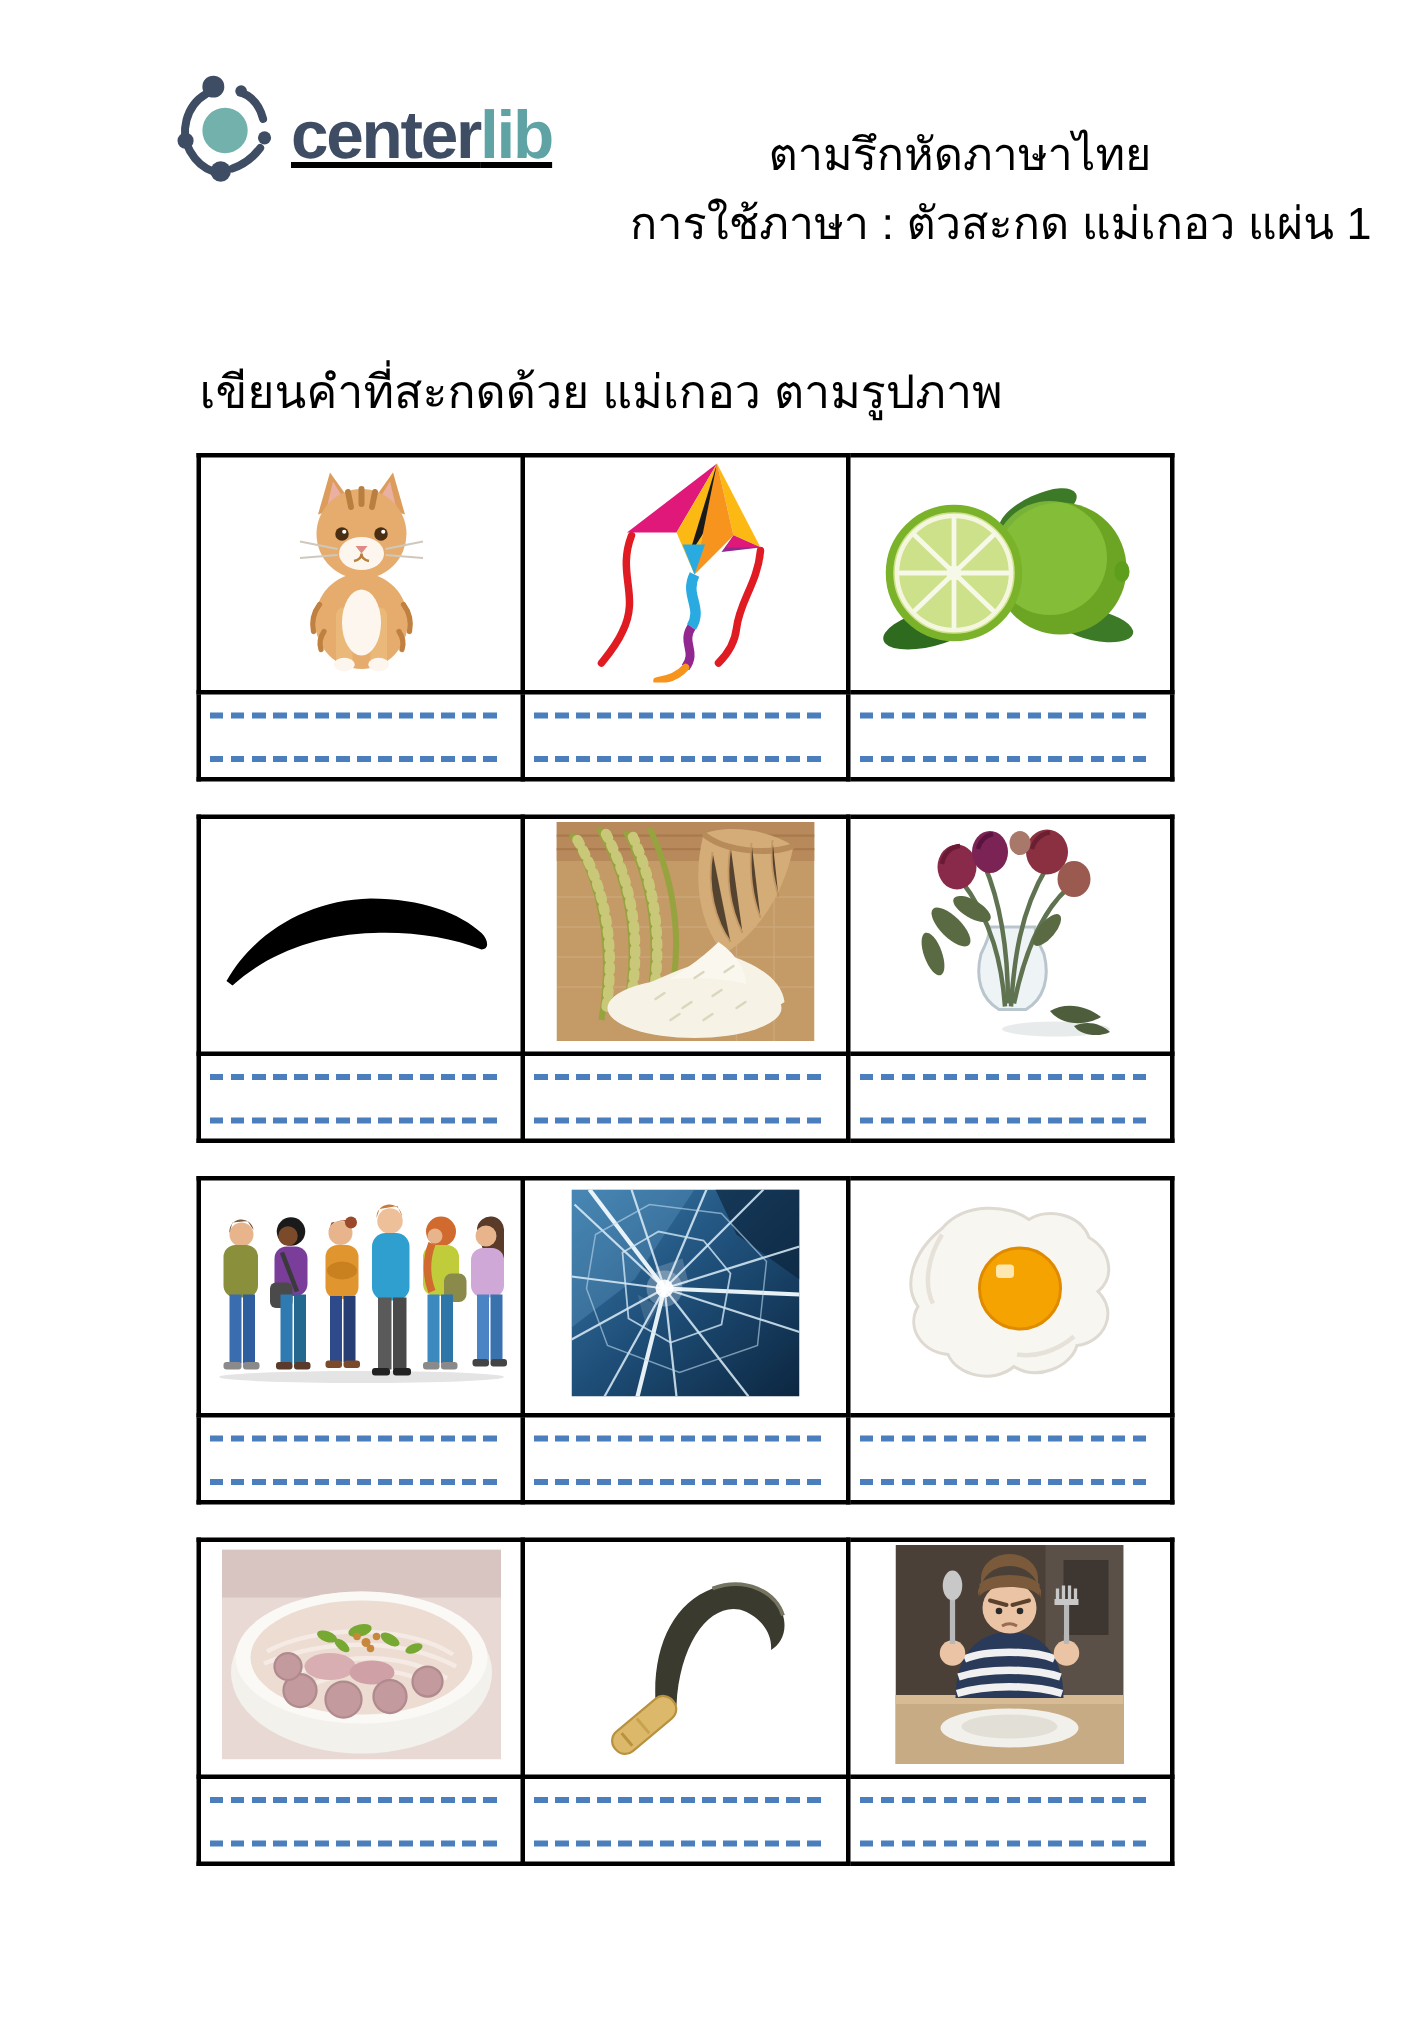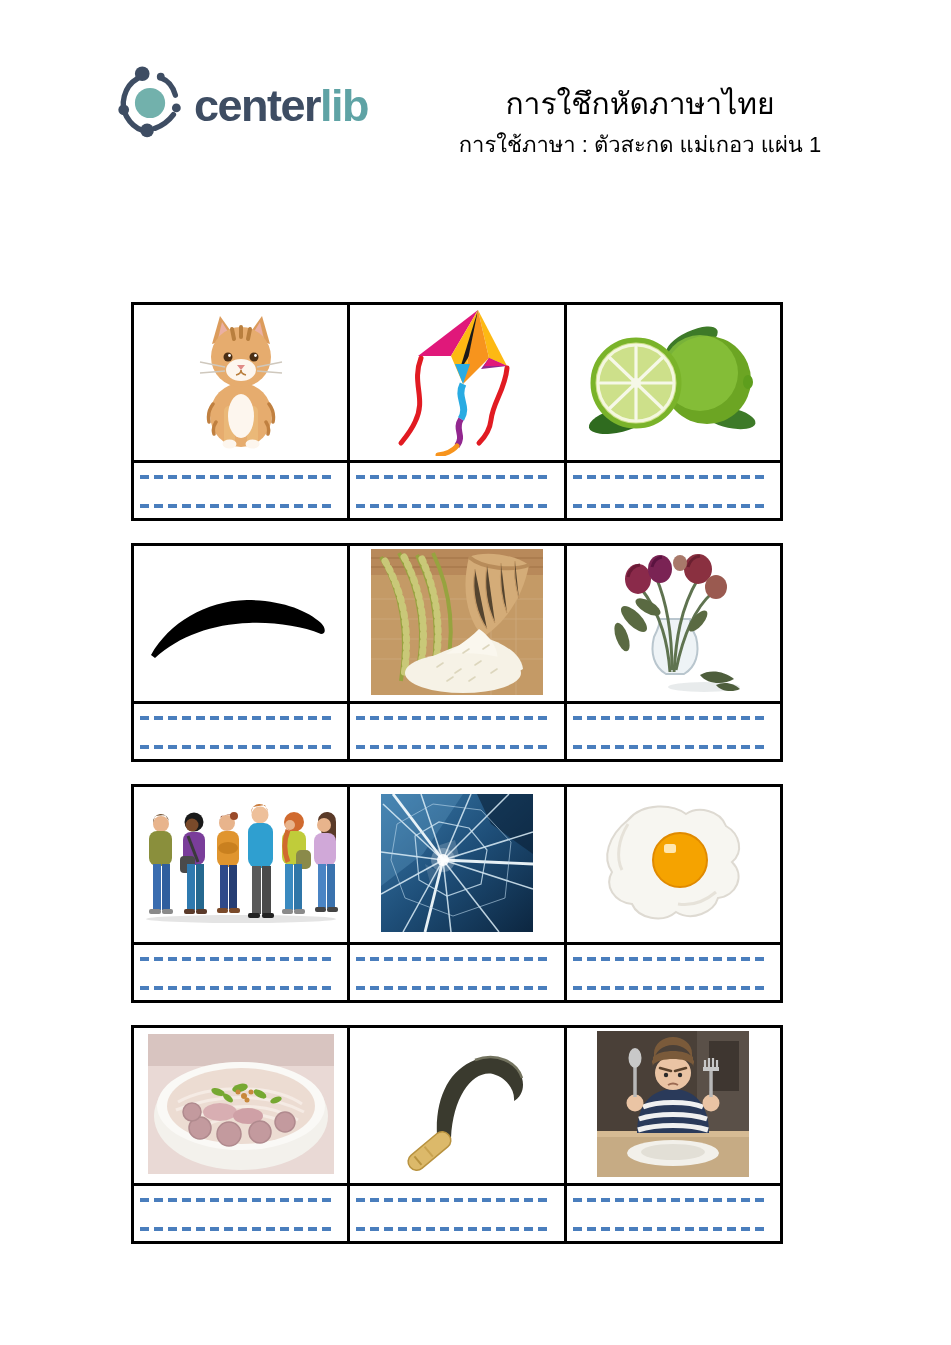--- a/index.html
+++ b/index.html
@@ -1,30 +1,30 @@
 <!DOCTYPE html>
 <html style="--dash: #4a7ebd;"><head>
 <meta charset="utf-8">
 <style>
   html,body{margin:0;padding:0;background:#fff;}
   .page{position:relative;width:951px;height:1345px;background:#ffffff;overflow:hidden;
         font-family:"Liberation Sans", sans-serif;color:#000;}
 
   
-  .logo{position:absolute;left:116px;top:64px;}
+  .logo{position:absolute;left:116px;top:48px;text-decoration:underline;}
   .logo-row{display:flex;align-items:center;gap:8px;}
   .brand{font-size:45px;font-weight:bold;letter-spacing:-1.5px;line-height:1;}
   .brand .p1{color:#3e4d63;}
   .brand .p2{color:#5fa3a5;}
   .tagline{font-size:14.5px;color:#3e4d63;margin-top:6px;margin-left:6px;white-space:nowrap;}
 
   
   .doc-header{position:absolute;left:420px;top:86px;width:440px;text-align:center;}
   .doc-title{font-size:30px;line-height:1.2;}
-  .doc-subtitle{font-size:22px;line-height:1.2;margin-top:10px;white-space:nowrap;}
+  .doc-subtitle{font-size:30px;line-height:1.2;margin-top:10px;white-space:nowrap;}
 
   
   .instruction{position:absolute;left:133px;top:236px;font-size:31px;}
 
   
   .worksheet{position:absolute;left:131px;top:302px;width:652px;}
   table.row-table{border-collapse:collapse;table-layout:fixed;width:652px;margin:0 0 22px 0;}
   table.row-table td{border:3px solid #000;padding:0;background:#fff;}
   td.img-cell{height:155px;text-align:center;vertical-align:middle;}
   td.write-cell{height:55px;}
@@ -55,24 +55,25 @@
             <circle cx="61" cy="45" r="4.5"></circle>
           </g>
           <circle cx="34" cy="40" r="15.5" fill="#72b1ac"></circle>
         </svg>
       </span>
       <span class="brand"><span class="p1">center</span><span class="p2">lib</span></span>
     </div>
   </div>
 
   <div class="doc-header">
-    <div class="doc-title">การใชึกหัดภาษาไทย</div>
+    <div class="doc-title">ตามรึกหัดภาษาไทย</div>
     <div class="doc-subtitle">การใช้ภาษา : ตัวสะกด แม่เกอว แผ่น 1</div>
   </div>
 
+  <div class="instruction">เขียนคำที่สะกดด้วย แม่เกอว ตามรูปภาพ</div>
 
   <div class="worksheet">
 
     <table class="row-table">
       <tbody>
           <tr>
         <td class="img-cell">
           <figure aria-label="kitten">
             <svg width="122" height="138" viewBox="0 0 122 138">
               <polygon points="32,32 40,4 55,25" fill="#dc9c5c"></polygon>

